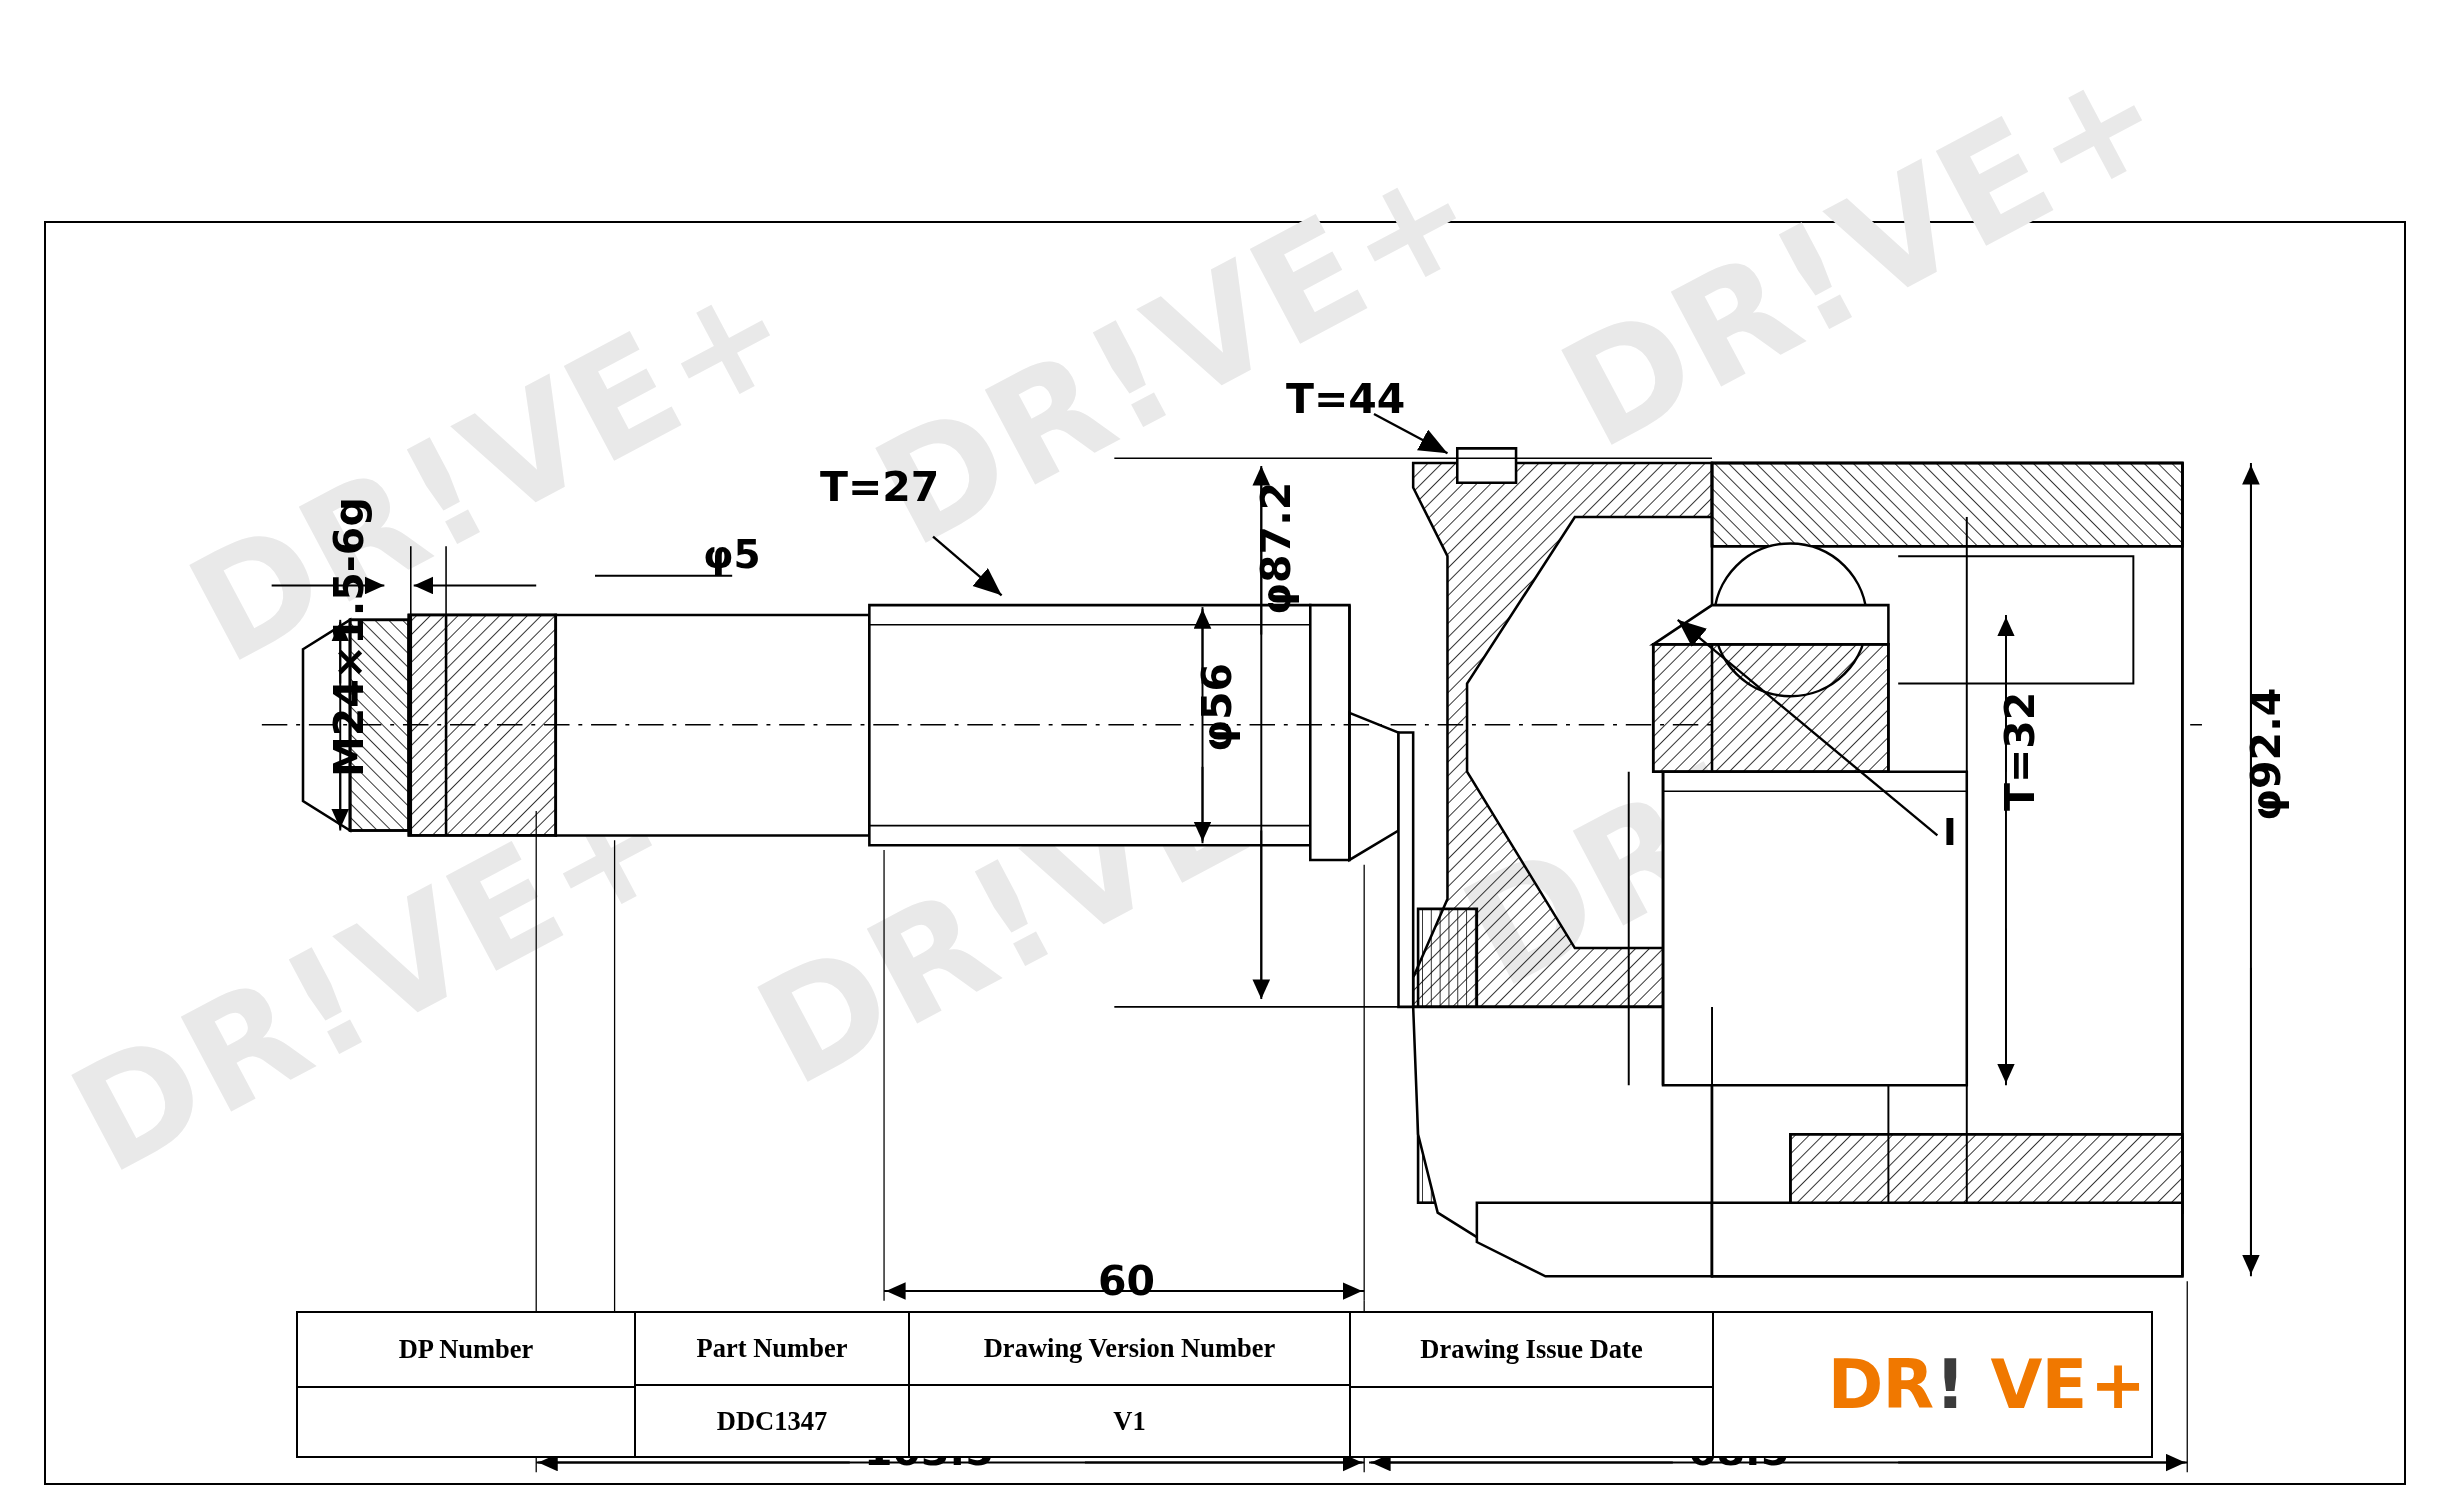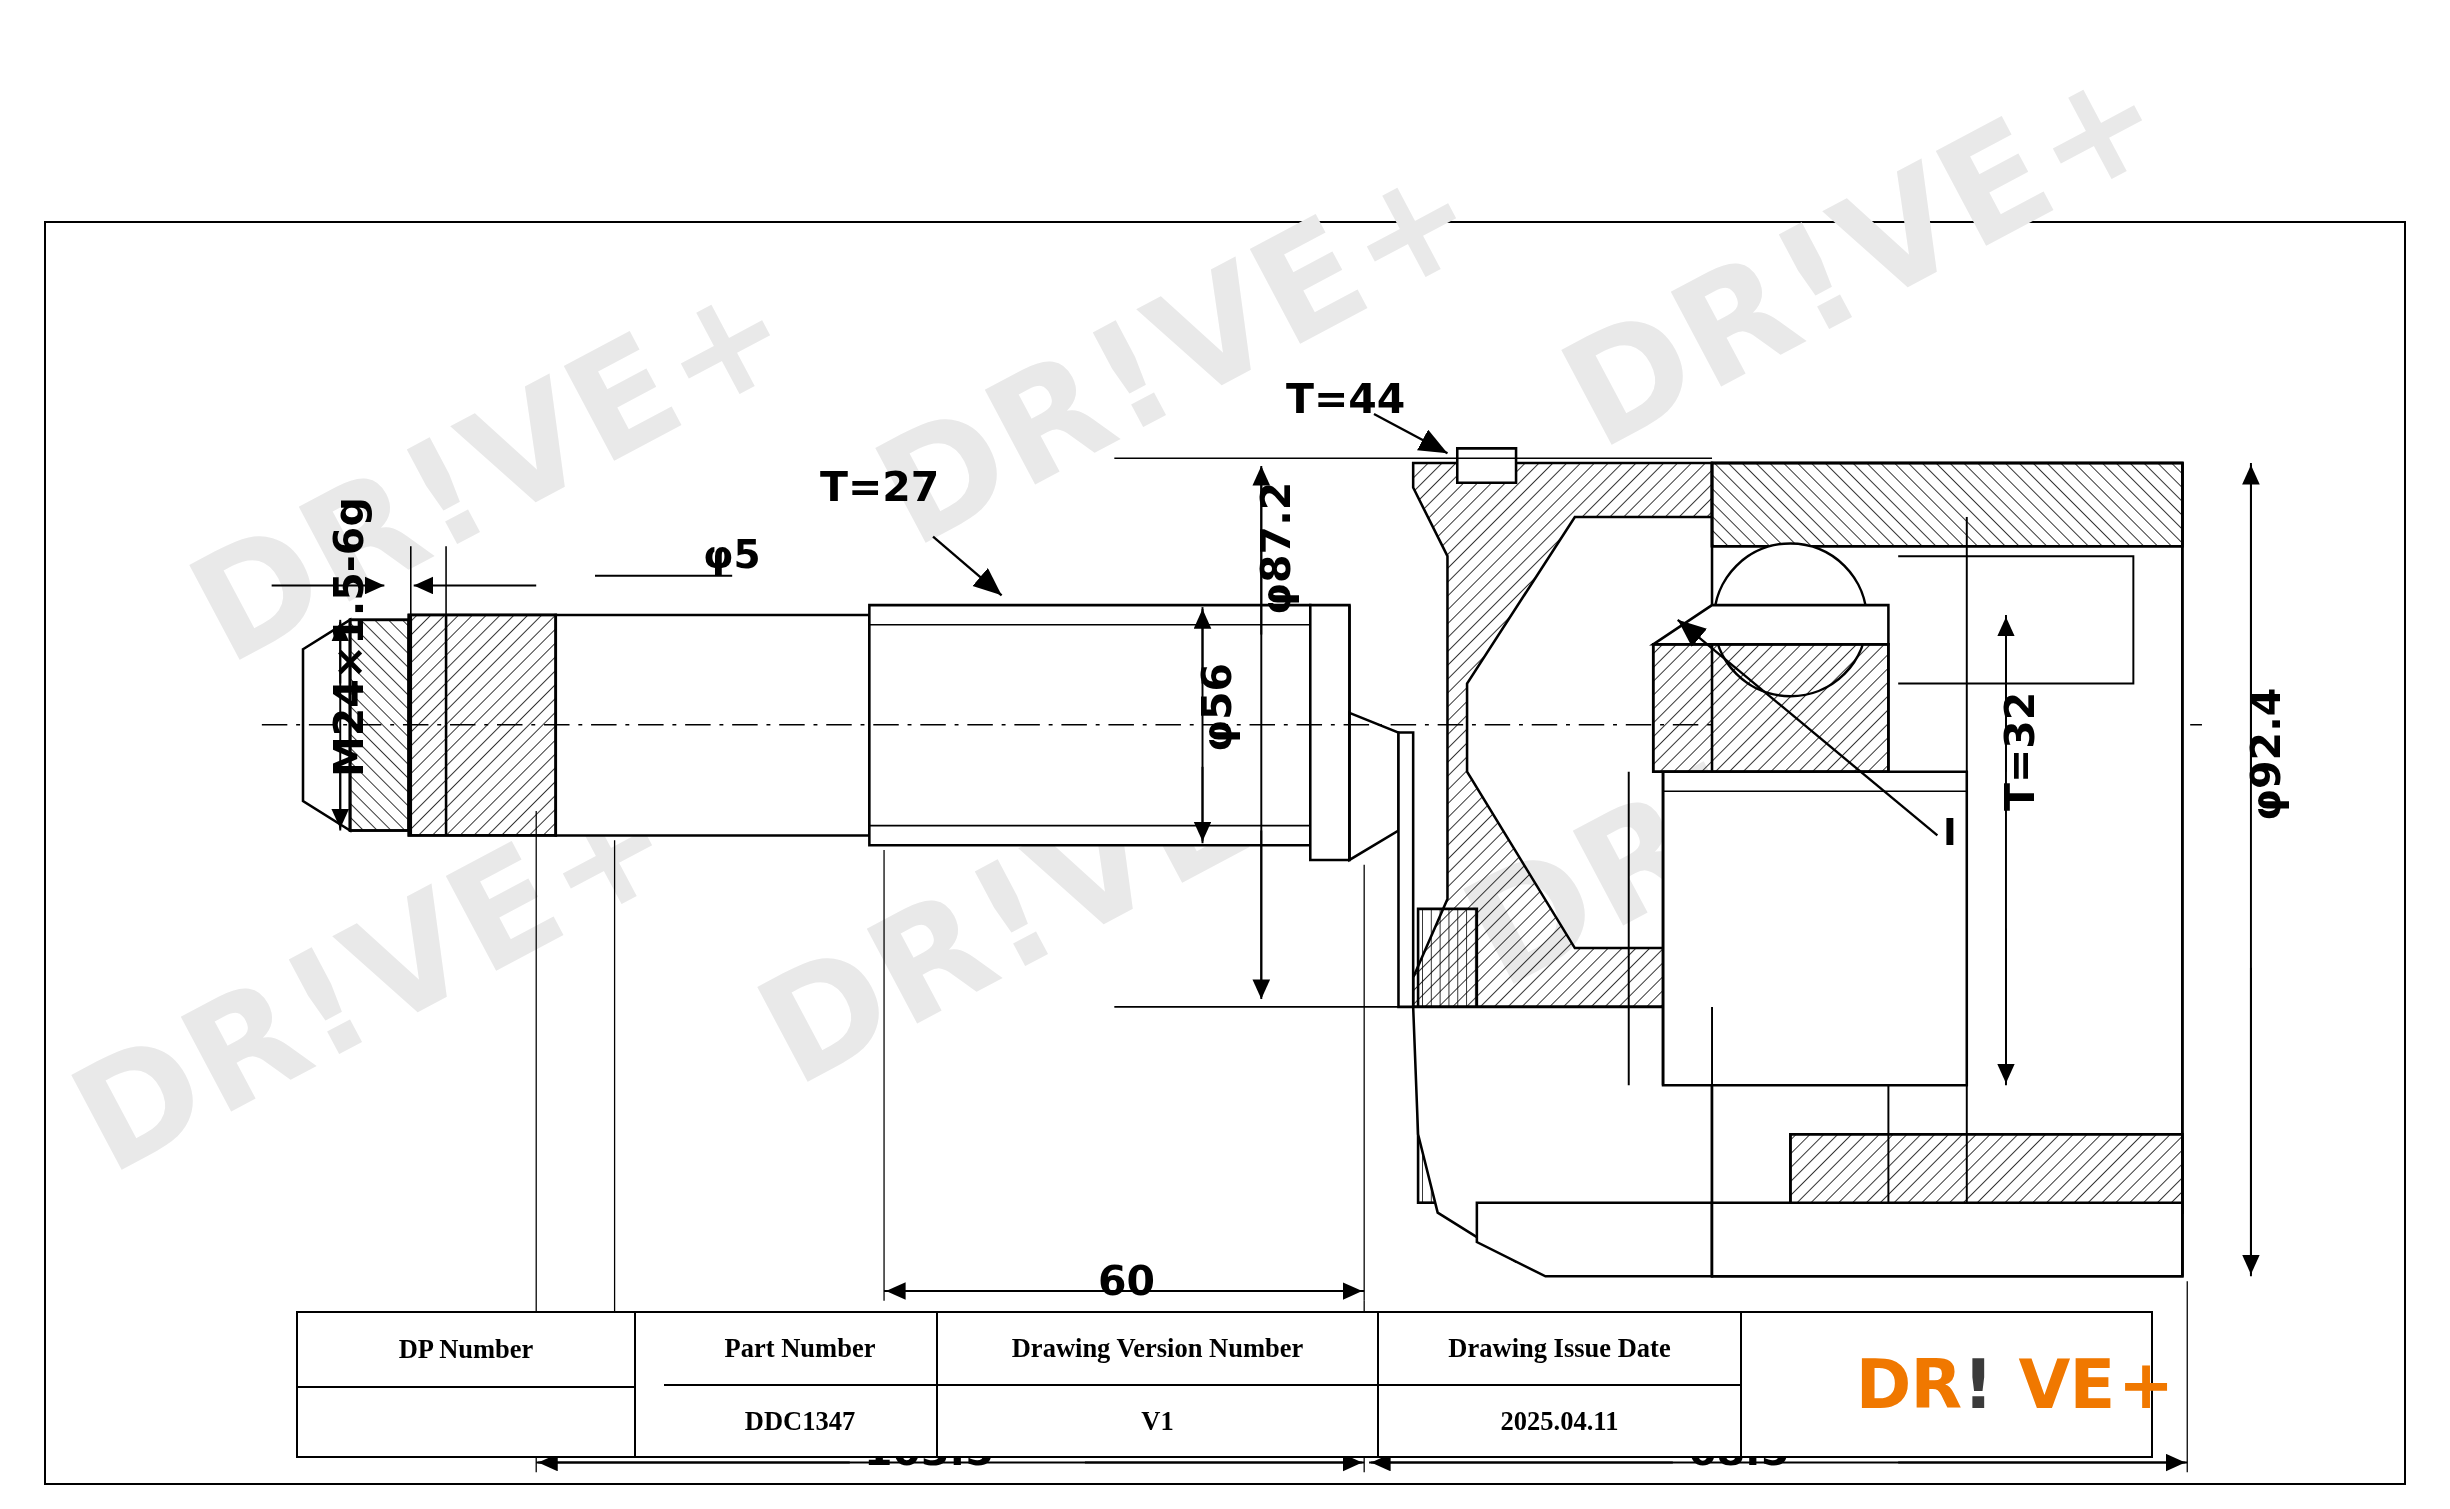--- a/index.html
+++ b/index.html
@@ -291,31 +291,30 @@
   <div class="lab" style="left:1052px; top:1034px; font-size:41px;">60</div>
   <div class="lab" style="left:897px; top:1117px; font-size:41px;">92</div>
   <div class="lab" style="left:818px; top:1204px; font-size:41px;">103.5</div>
   <div class="lab" style="left:1642px; top:1204px; font-size:41px;">68.5</div>
   <div class="lab" style="left:1897px; top:588px; font-size:37px;">I</div>
 
   <div id="titleblock">
     <div class="tbcol" style="flex:0 0 338px;">
       <div class="tbhead">DP Number</div>
     </div>
-    <div class="tbcol" style="flex:0 0 274px;margin-left:28px;">
+    <div class="tbcol" style="flex:0 0 274px;">
       <div class="tbhead">Part Number</div>
       <div class="tbval">DDC1347</div>
     </div>
     <div class="tbcol" style="flex:0 0 441px;">
       <div class="tbhead">Drawing Version Number</div>
       <div class="tbval">V1</div>
     </div>
     <div class="tbcol" style="flex:0 0 363px;">
       <div class="tbhead">Drawing Issue Date</div>
-      <div class="tbval">2025.04.11</div>
     </div>
     <div class="logo-cell">
       <div class="logo">
         <span class="dr">DR</span>
           <span class="bang2">!</span>
           <span class="ve">VE</span>
           <span class="plus">+</span>
       </div>
     </div>
   </div>

